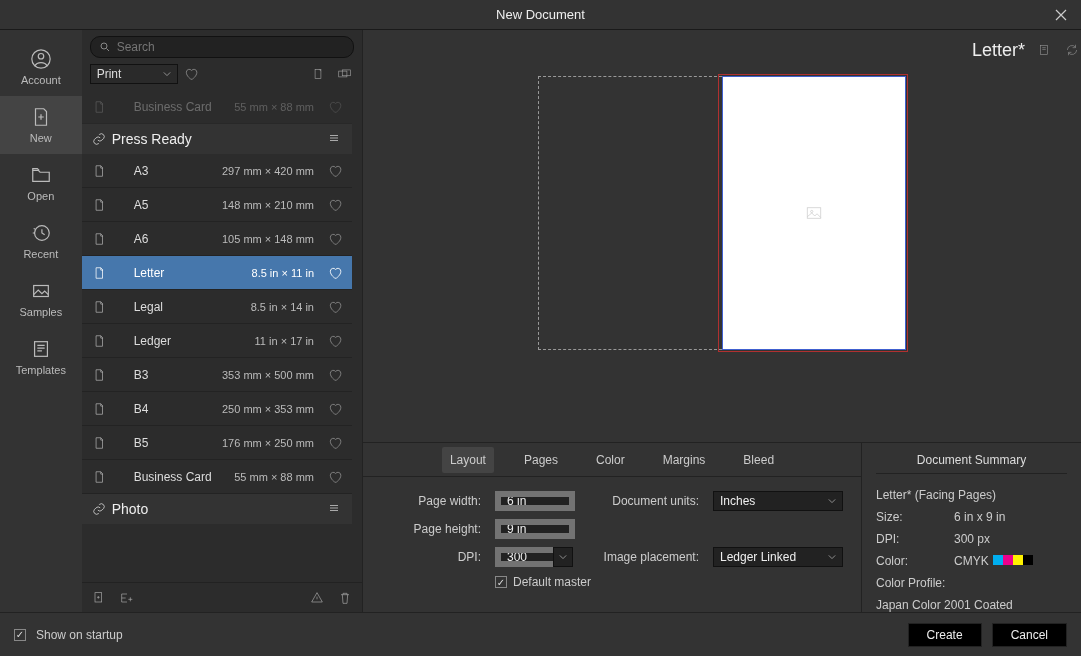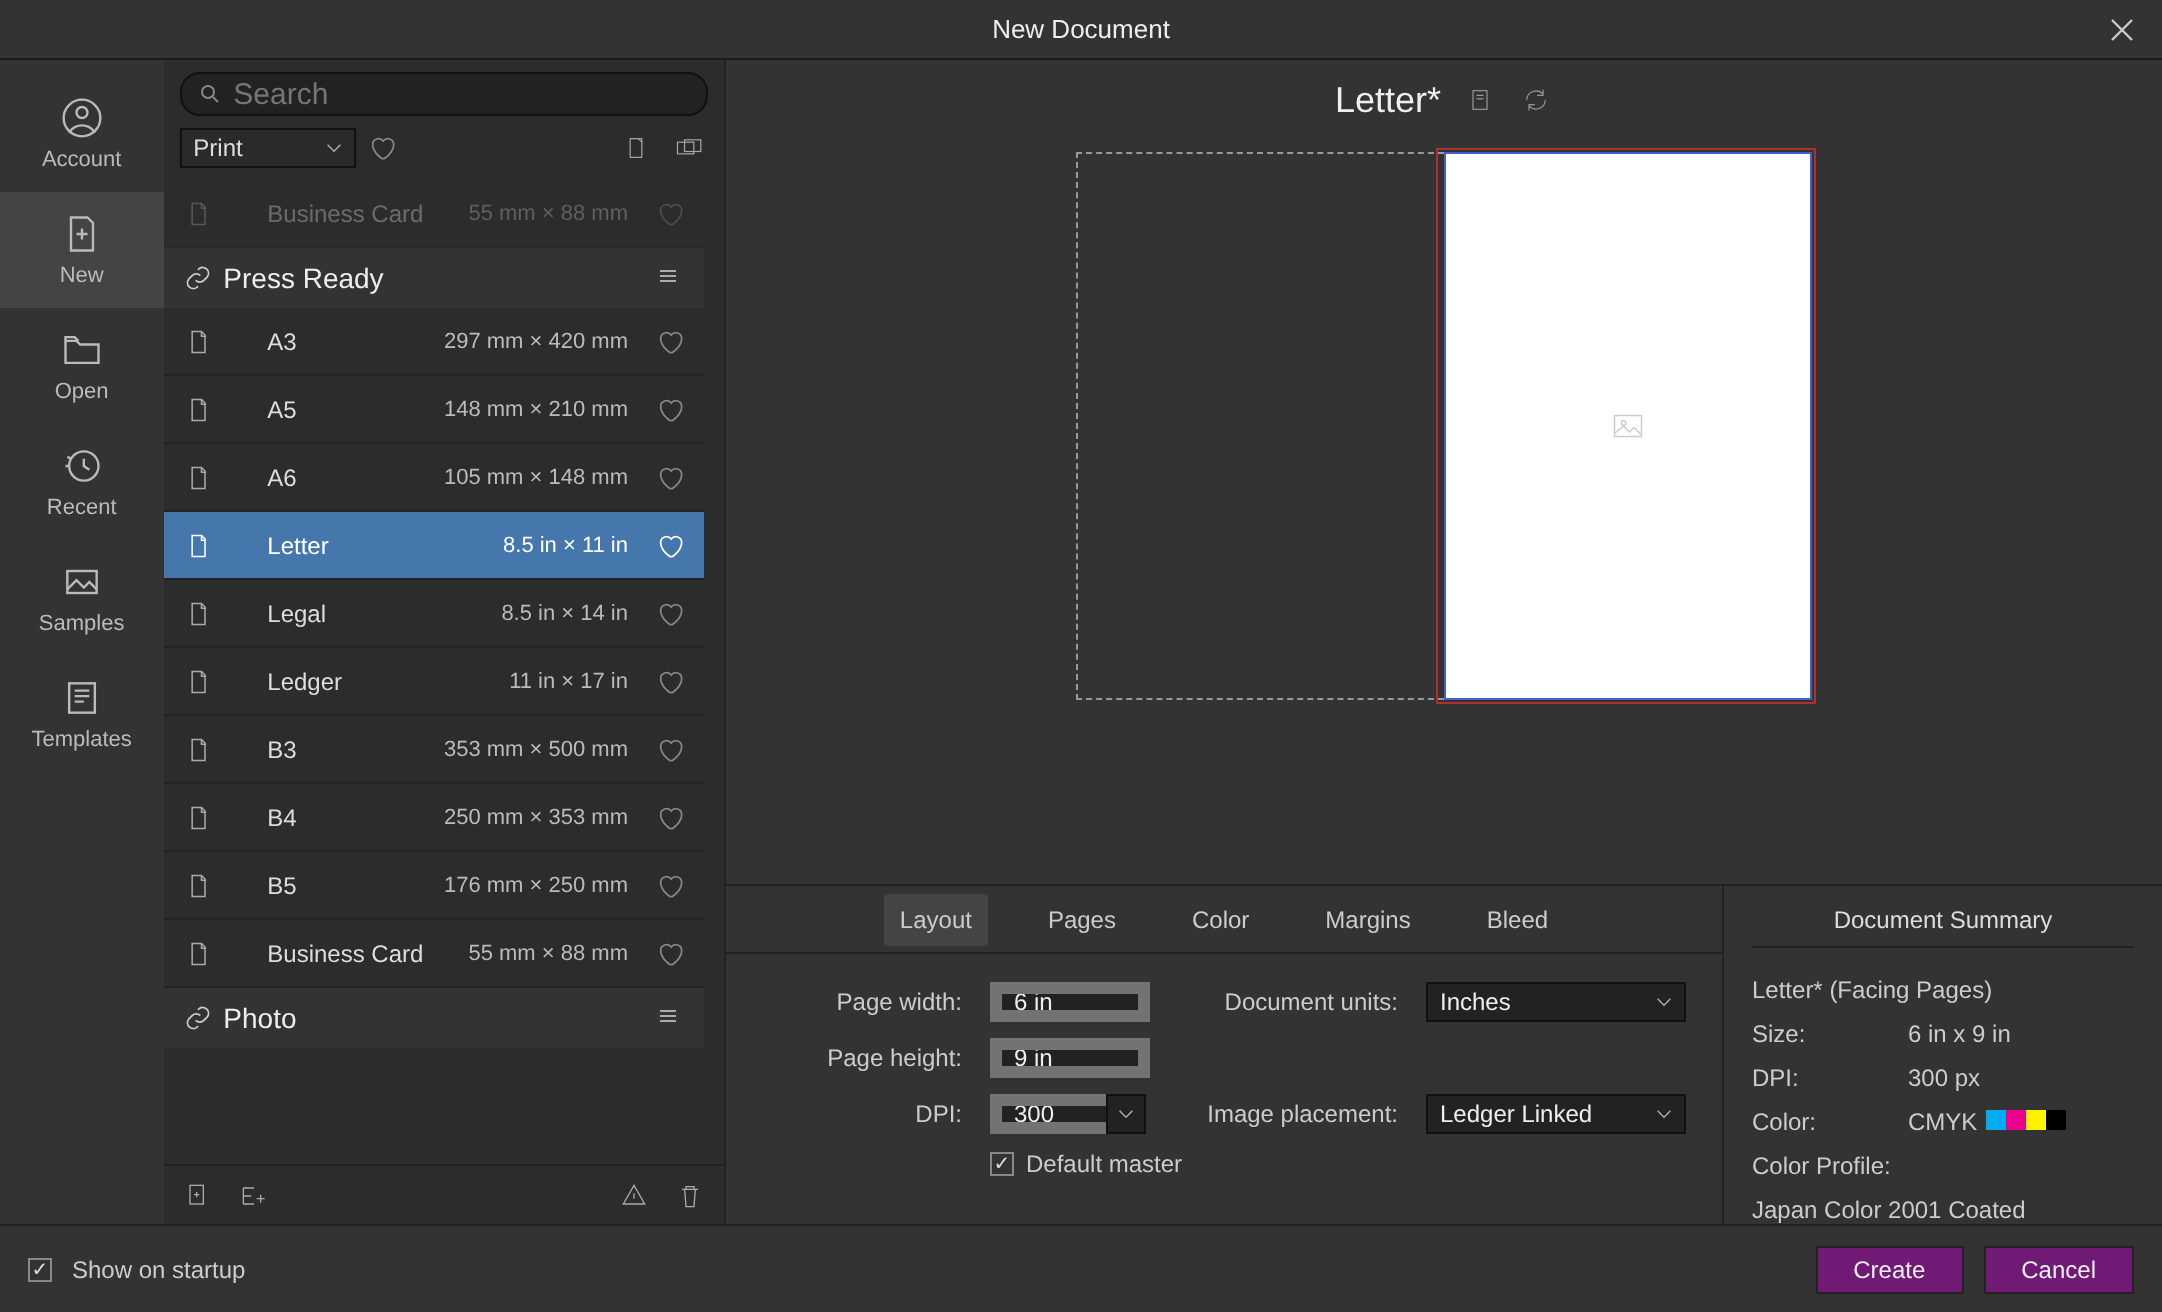--- a/index.html
+++ b/index.html
@@ -10,21 +10,21 @@
 .titlebar-close { position: absolute; right: 0; top: 0; width: 40px; height: 30px; display: flex; align-items: center; justify-content: center; color: #ccc; cursor: pointer; }
 .main { flex: 1; display: flex; }
 .left-nav { width: 90px; background: #333; display: flex; flex-direction: column; padding-top: 8px; }
 .left-nav-item { height: 58px; display: flex; flex-direction: column; align-items: center; justify-content: center; gap: 4px; color: #bbb; cursor: pointer; }
 .left-nav-item.active { background: #444; }
 .left-nav-item svg { width: 22px; height: 22px; }
 .left-nav-item .lbl { font-size: 11px; }
 .presets { width: 310px; background: #2c2c2c; display: flex; flex-direction: column; border-right: 1px solid #222; }
 .search-row { padding: 6px 8px 4px 8px; }
 .search { background: #222; border: 1px solid #111; border-radius: 10px; height: 22px; display: flex; align-items: center; padding: 0 8px; gap: 6px; }
-.search input { background: none; border: none; color: #aaa; outline: none; flex: 1; font-size: 15px; }
+.search input { background: none; border: none; color: #aaa; outline: none; flex: 1; font-size: 12px; }
 .cat-row { padding: 2px 8px 6px 8px; display: flex; align-items: center; gap: 6px; }
 .cat-select { background: #2a2a2a; border: 1px solid #111; height: 20px; width: 88px; display: flex; align-items: center; padding: 0 6px; justify-content: space-between; color: #ddd; font-size: 12px; cursor: pointer; }
 .heart { width: 14px; height: 14px; color: #888; cursor: pointer; }
 .cat-spacer { flex: 1; }
 .cat-iconbtn { width: 20px; height: 20px; display: flex; align-items: center; justify-content: center; color: #aaa; cursor: pointer; }
 .preset-scroll { flex: 1; overflow: hidden; position: relative; }
 .preset-scroll-inner { position: absolute; inset: 0 10px 0 0; overflow-y: auto; }
 .preset-scroll-inner::-webkit-scrollbar { width: 8px; }
 .preset-scroll-inner::-webkit-scrollbar-thumb { background: #555; border-radius: 4px; }
 .preset-scroll-inner::-webkit-scrollbar-track { background: #2c2c2c; }
@@ -37,21 +37,21 @@
 .preset-item .pi-dim { color: #bbb; font-size: 11px; }
 .preset-item .pi-heart { width: 14px; height: 14px; color: #888; flex-shrink: 0; margin-left: 6px; }
 .preset-item.selected { background: #4677ac; }
 .preset-item.selected .pi-name, .preset-item.selected .pi-dim, .preset-item.selected .pi-icon, .preset-item.selected .pi-heart { color: #fff; }
 .preset-item.faded { opacity: 0.35; }
 .preset-footer { height: 30px; border-top: 1px solid #222; display: flex; align-items: center; padding: 0 8px; gap: 10px; }
 .preset-footer .pf-btn { color: #aaa; cursor: pointer; display: flex; align-items: center; justify-content: center; width: 18px; height: 18px; }
 .preset-footer .pf-spacer { flex: 1; }
 .rightpanel { flex: 1; background: #333; display: flex; flex-direction: column; }
 .preview-area { flex: 1; display: flex; flex-direction: column; }
-.preview-header { height: 40px; display: flex; align-items: center; justify-content: center; gap: 10px; }
+.preview-header { height: 40px; display: flex; align-items: center; justify-content: flex-end; gap: 10px; }
 .preview-title { color: #eee; font-size: 18px; }
 .preview-header .ph-btn { width: 18px; height: 18px; color: #999; cursor: pointer; display: flex; align-items: center; justify-content: center; }
 .preview-canvas { flex: 1; display: flex; align-items: flex-start; justify-content: center; padding-top: 6px; }
 .spread { position: relative; width: 368px; height: 274px; }
 .left-page { position: absolute; left: 0; top: 0; width: 184px; height: 274px; border: 1px dashed #999; border-right: none; }
 .bleed { position: absolute; left: 180px; top: -2px; width: 190px; height: 278px; border: 1px solid #b03030; }
 .right-page { position: absolute; left: 184px; top: 0; width: 184px; height: 274px; background: #fff; border: 1px solid #4060d0; display:flex; align-items:center; justify-content:center; }
 .right-page .img-ph { color:#ccc; }
 .settings { height: 170px; border-top: 1px solid #222; display: flex; }
 .tabs-and-fields { flex: 1; display: flex; flex-direction: column; }
@@ -69,21 +69,21 @@
 .chk { width: 12px; height: 12px; border: 1px solid #888; display: inline-flex; align-items: center; justify-content: center; color: #ddd; font-size: 10px; cursor: pointer; background:#333; }
 .summary { width: 220px; border-left: 1px solid #222; padding: 10px 14px; display: flex; flex-direction: column; gap: 8px; }
 .summary-title { text-align: center; color: #ddd; font-size: 12px; height: 22px; border-bottom: 1px solid #222; padding-bottom:6px; margin-bottom:6px;}
 .summary-row { display: flex; font-size: 12px; color: #ccc; }
 .summary-row .sk { width: 78px; }
 .summary-row .sv { flex: 1; }
 .color-swatches { display: inline-flex; gap: 0; margin-left: 4px; }
 .sw { width: 10px; height: 10px; display:inline-block; }
 .bottombar { height: 44px; border-top: 1px solid #222; display: flex; align-items: center; padding: 0 14px; gap: 10px; }
 .bottombar .bb-spacer { flex: 1; }
-.btn { background: #701a75; color: #eee; height: 24px; padding: 0 18px; border: 1px solid #222; cursor: pointer; display: flex; align-items: center; font-size: 12px; }
+.btn { background: #000000; color: #eee; height: 24px; padding: 0 18px; border: 1px solid #222; cursor: pointer; display: flex; align-items: center; font-size: 12px; }
 svg { display: block; }
 </style>
 </head>
 <body>
 
 <div class="window">
 
   <div class="titlebar">
     <div class="titlebar-title">New Document</div>
     <div class="titlebar-close">

